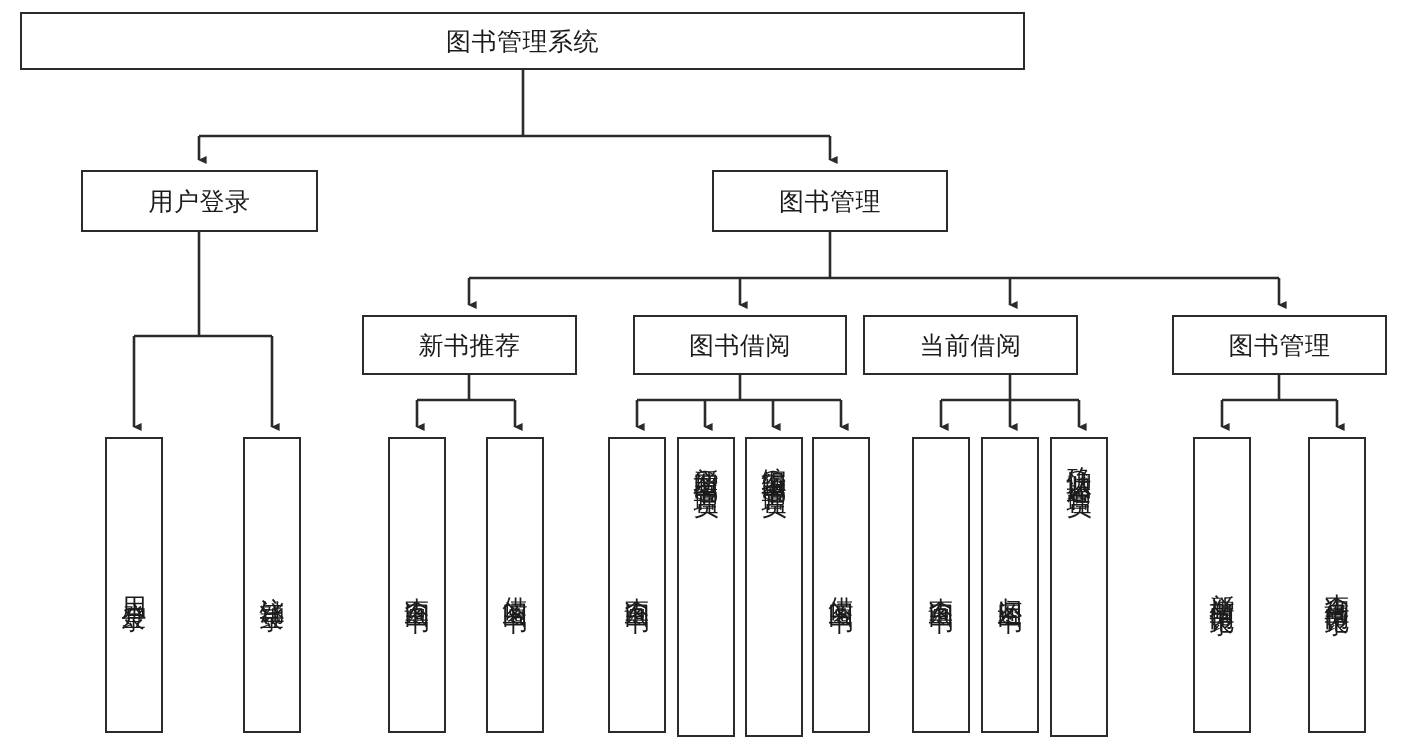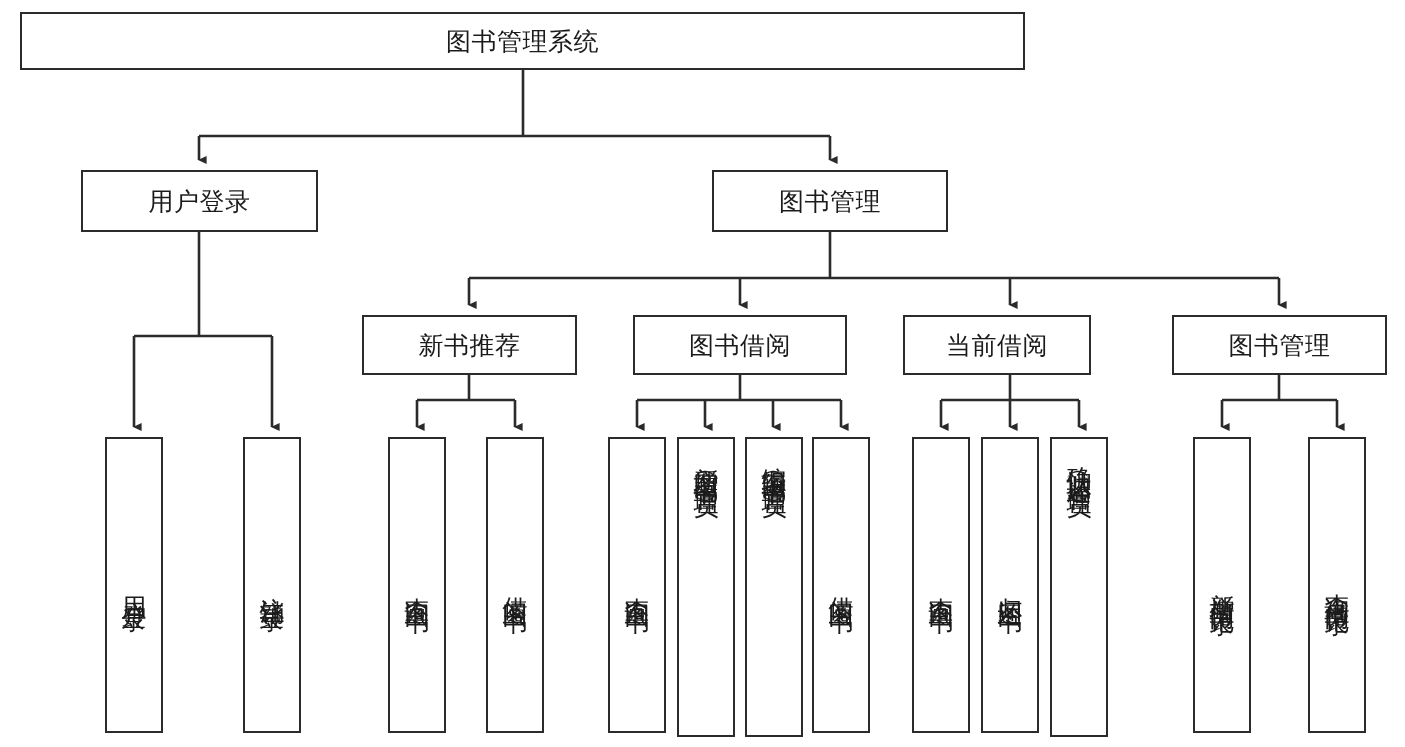--- a/index.html
+++ b/index.html
@@ -143,21 +143,21 @@
   </div>
 
   <div class="node h-node" style="left:362px; top:315px; width:215px; height:60px;">
     <span class="node-label">新书推荐</span>
   </div>
 
   <div class="node h-node" style="left:633px; top:315px; width:214px; height:60px;">
     <span class="node-label">图书借阅</span>
   </div>
 
-  <div class="node h-node" style="left:903px; top:315px; width:188px; height:60px;">
+  <div class="node h-node" style="left:863px; top:315px; width:215px; height:60px;">
     <span class="node-label">当前借阅</span>
   </div>
 
   <div class="node h-node" style="left:1172px; top:315px; width:215px; height:60px;">
     <span class="node-label">图书管理</span>
   </div>
 
   <div class="node v-node v-center" style="left:105px; top:437px; width:58px; height:296px;">
     <span class="node-label">用户登录</span>
   </div>

